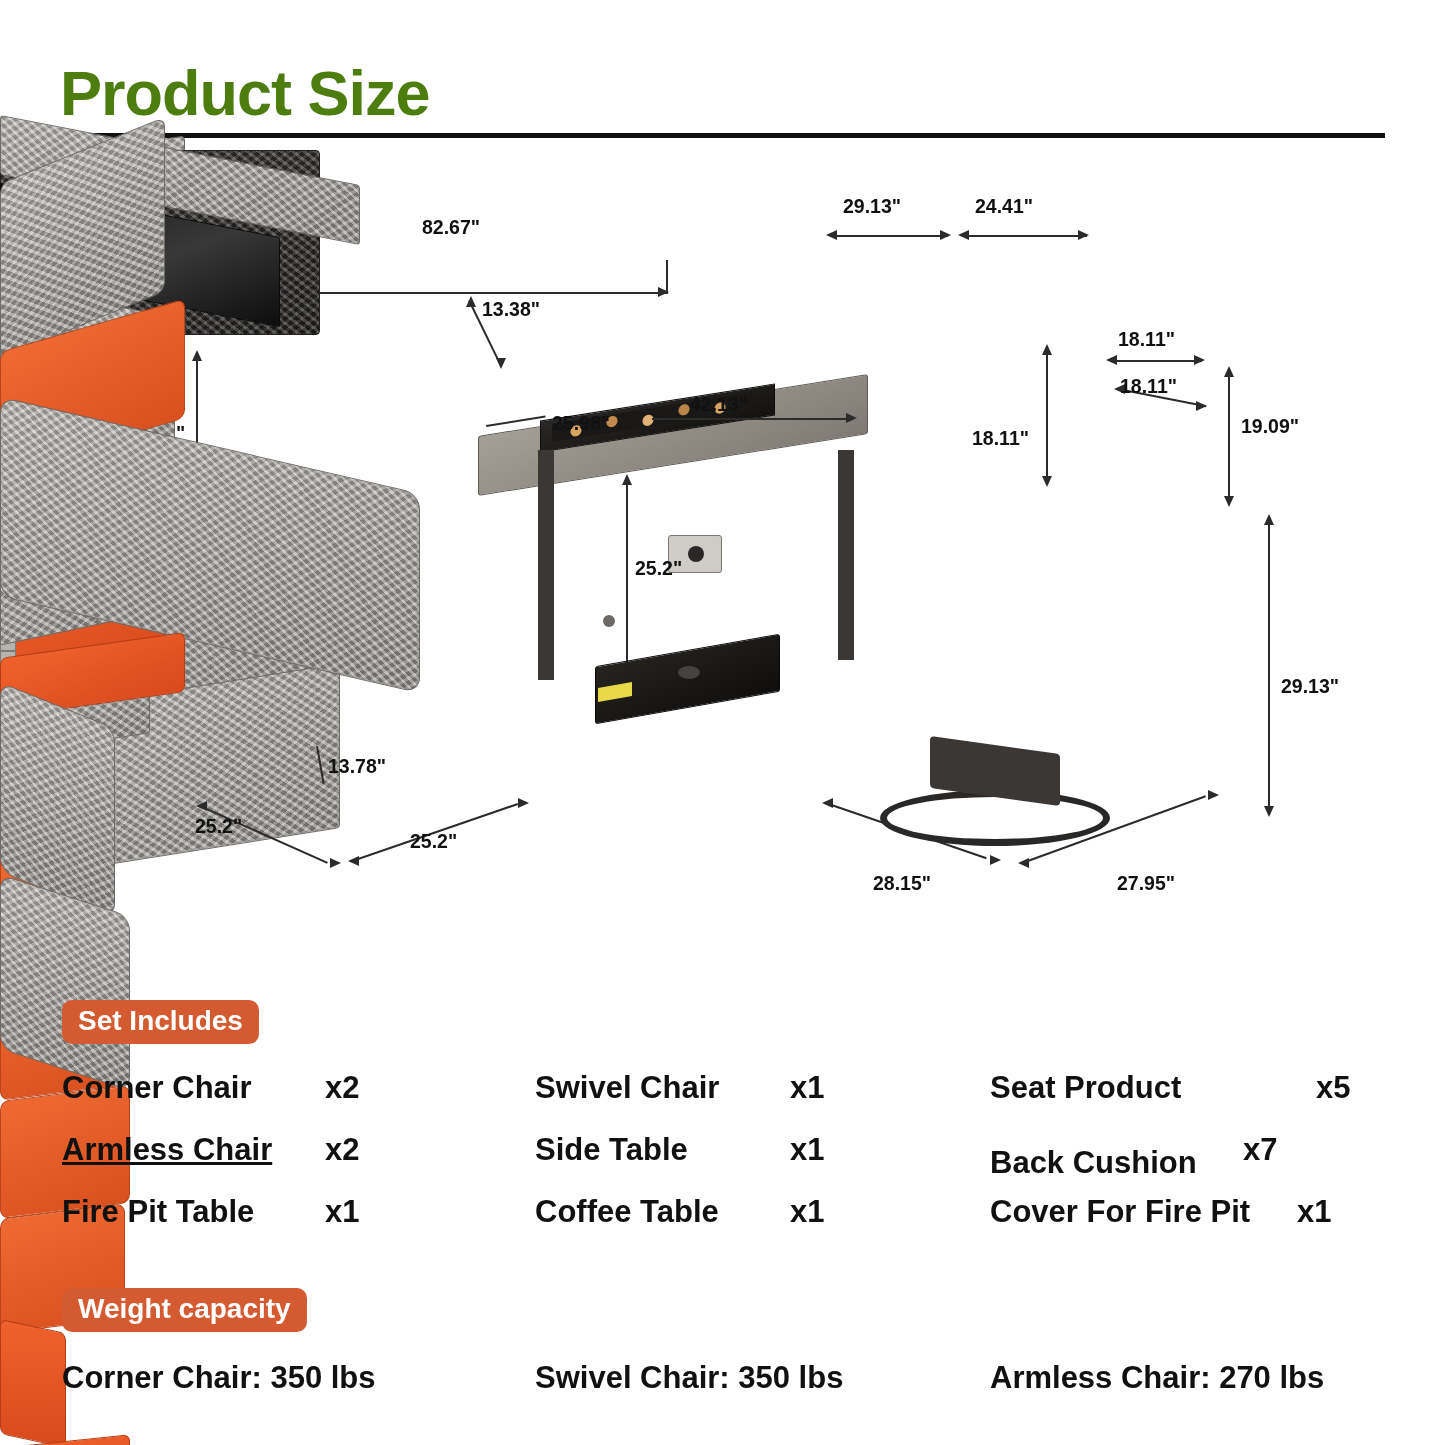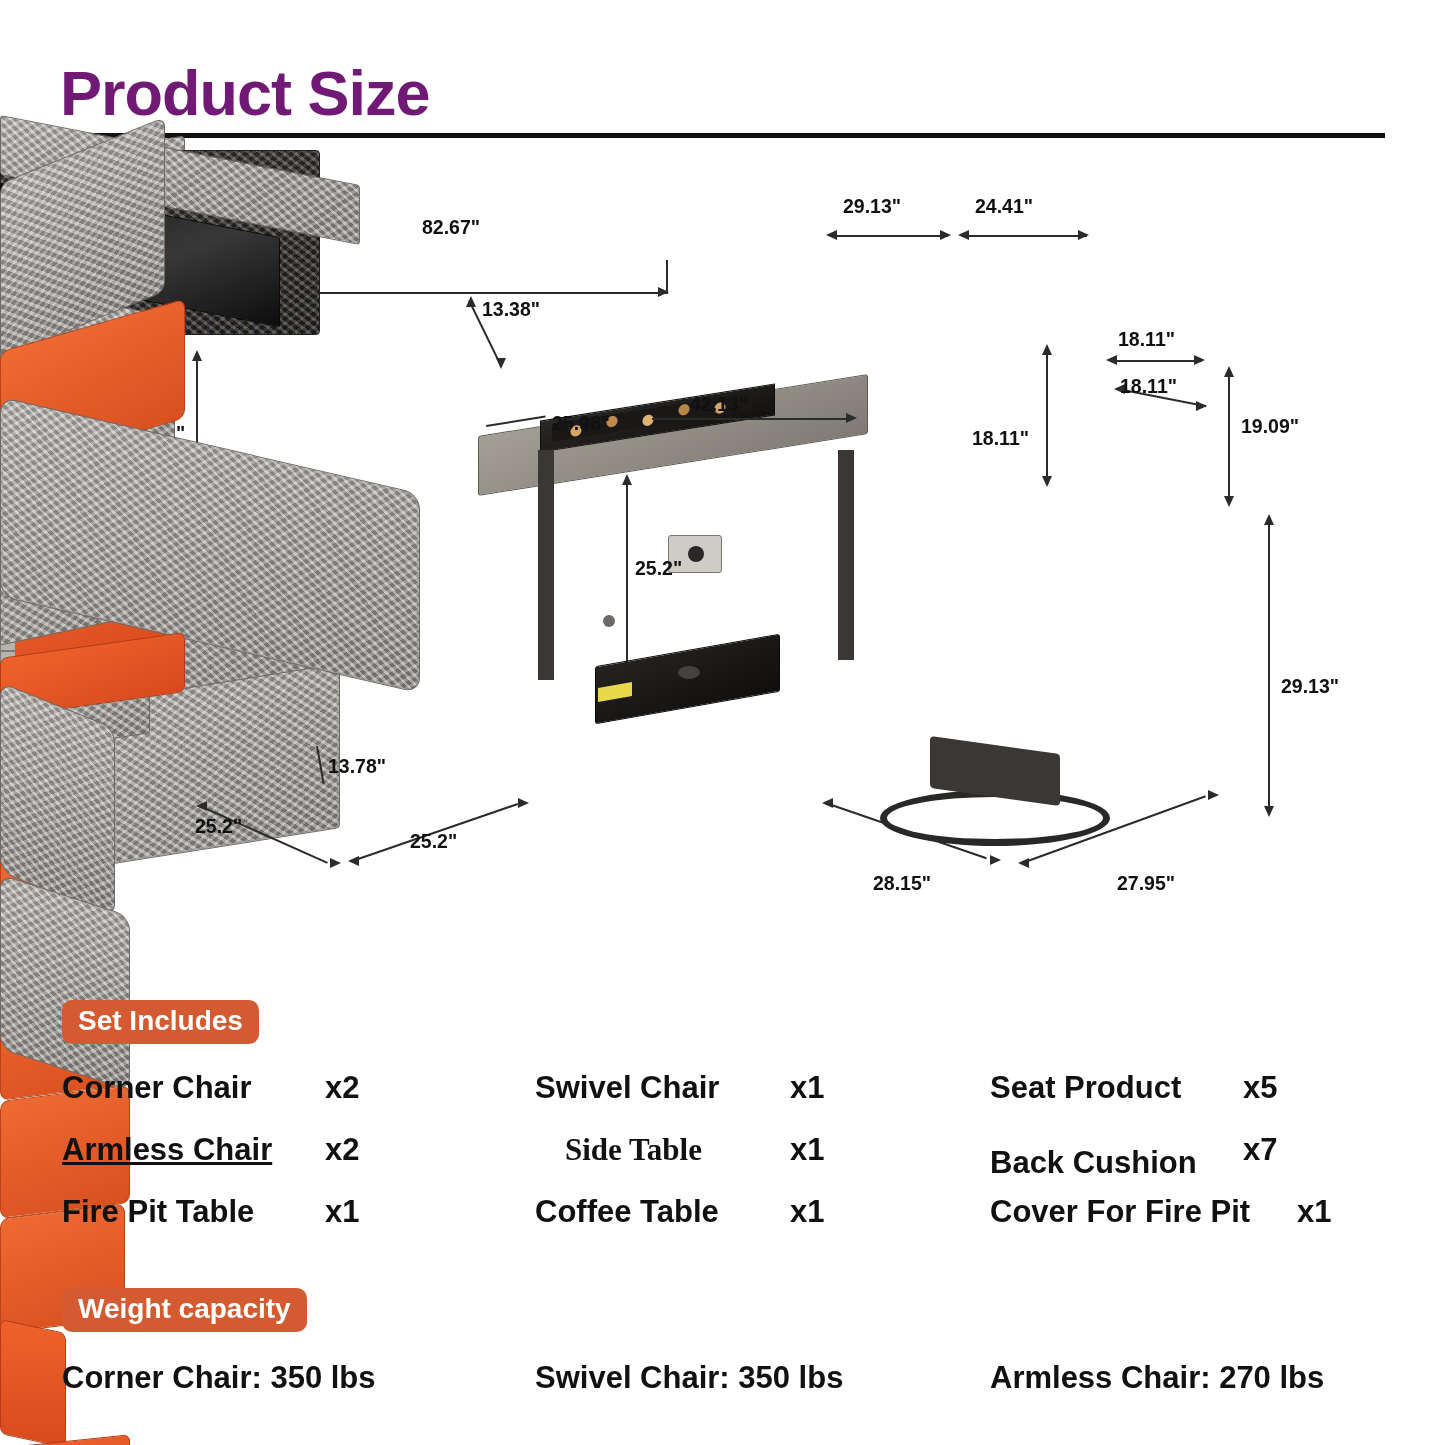--- a/index.html
+++ b/index.html
@@ -11,21 +11,21 @@
     color:#1b1b1b;
     position:relative;
     overflow:hidden;
   }
 
   
   #header {
     position:absolute; left:60px; top:40px; width:1325px; height:100px;
   }
   #title {
-    font-size:63px; font-weight:bold; color:#701a75;
+    font-size:63px; font-weight:bold; color:#4d7c0f;
     letter-spacing:-1px; line-height:1;
     position:absolute; left:0; top:22px;
   }
   #note {
     position:absolute; right:2px; top:56px;
     font-size:22.5px; color:#232323; font-weight:400;
   }
   #rule {
     position:absolute; left:60px; top:133px; width:1325px; height:5px;
     background:#111;
@@ -277,27 +277,27 @@
 
 <div class="lrow" style="left:62px; top:1070px;">Corner Chair</div>
 <div class="qty" style="left:325px; top:1070px;">x2</div>
 <div class="lrow" style="left:62px; top:1132px;text-decoration:underline;">Armless Chair</div>
 <div class="qty" style="left:325px; top:1132px;">x2</div>
 <div class="lrow" style="left:62px; top:1194px;">Fire Pit Table</div>
 <div class="qty" style="left:325px; top:1194px;">x1</div>
 
 <div class="lrow" style="left:535px; top:1070px;">Swivel Chair</div>
 <div class="qty" style="left:790px; top:1070px;">x1</div>
-<div class="lrow" style="left:565px; top:1132px;font-family:Liberation Serif, serif;">Side Table</div>
+<div class="lrow" style="left:535px; top:1132px;">Side Table</div>
 <div class="qty" style="left:790px; top:1132px;">x1</div>
 <div class="lrow" style="left:535px; top:1194px;">Coffee Table</div>
 <div class="qty" style="left:790px; top:1194px;">x1</div>
 
 <div class="lrow" style="left:990px; top:1070px;">Seat Product</div>
-<div class="qty" style="left:1243px; top:1070px;">x5</div>
+<div class="qty" style="left:1316px; top:1070px;">x5</div>
 <div class="lrow" style="left:990px; top:1132px;margin-top:13px;">Back Cushion</div>
 <div class="qty" style="left:1243px; top:1132px;">x7</div>
 <div class="lrow" style="left:990px; top:1194px;">Cover For Fire Pit</div>
 <div class="qty" style="left:1297px; top:1194px;">x1</div>
 
 <div class="badge" style="left:62px; top:1288px;">Weight capacity</div>
 
 <div class="wcap" style="left:62px; top:1360px;">Corner Chair: 350 lbs</div>
 <div class="wcap" style="left:535px; top:1360px;">Swivel Chair: 350 lbs</div>
 <div class="wcap" style="left:990px; top:1360px;">Armless Chair: 270 lbs</div>

